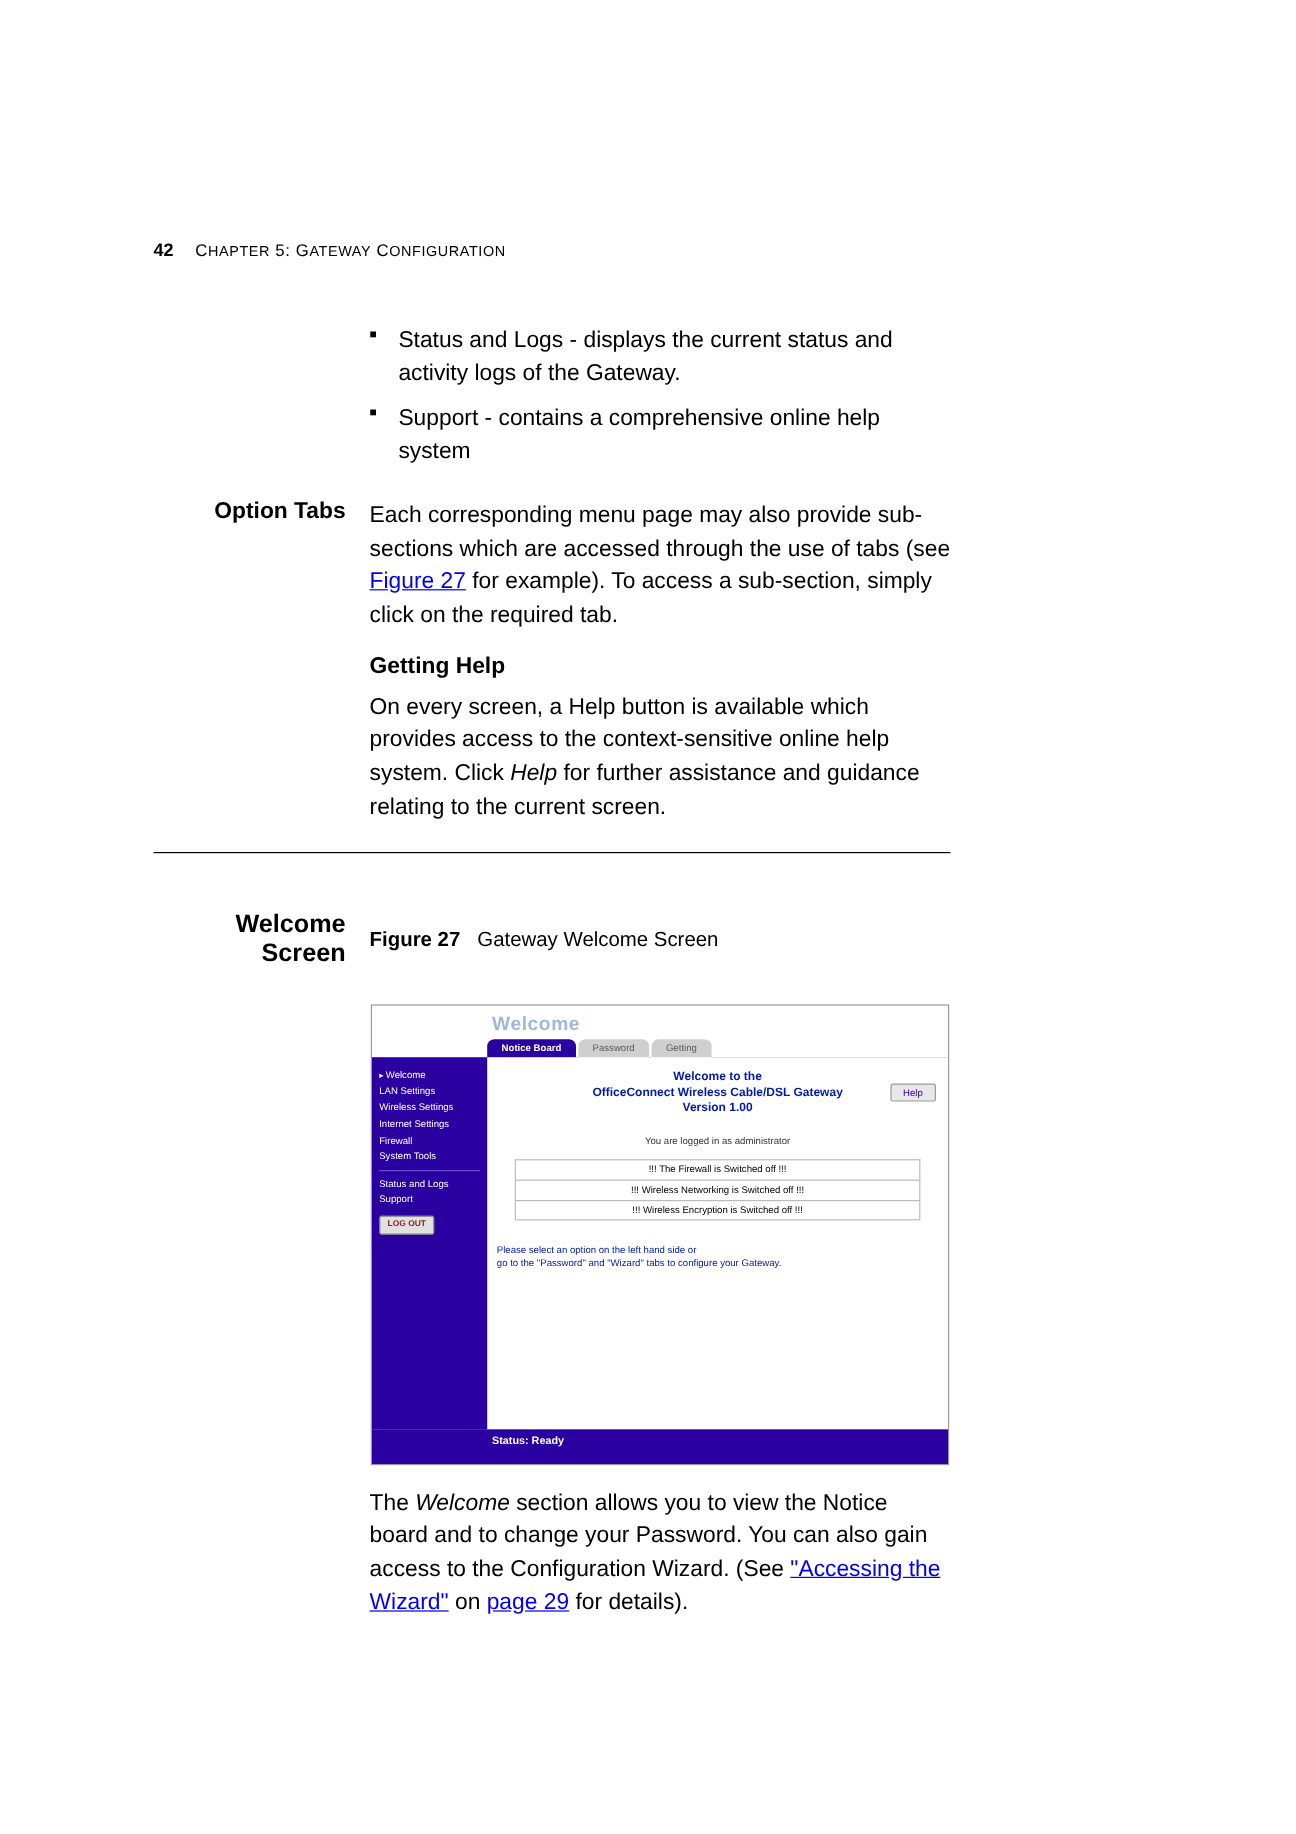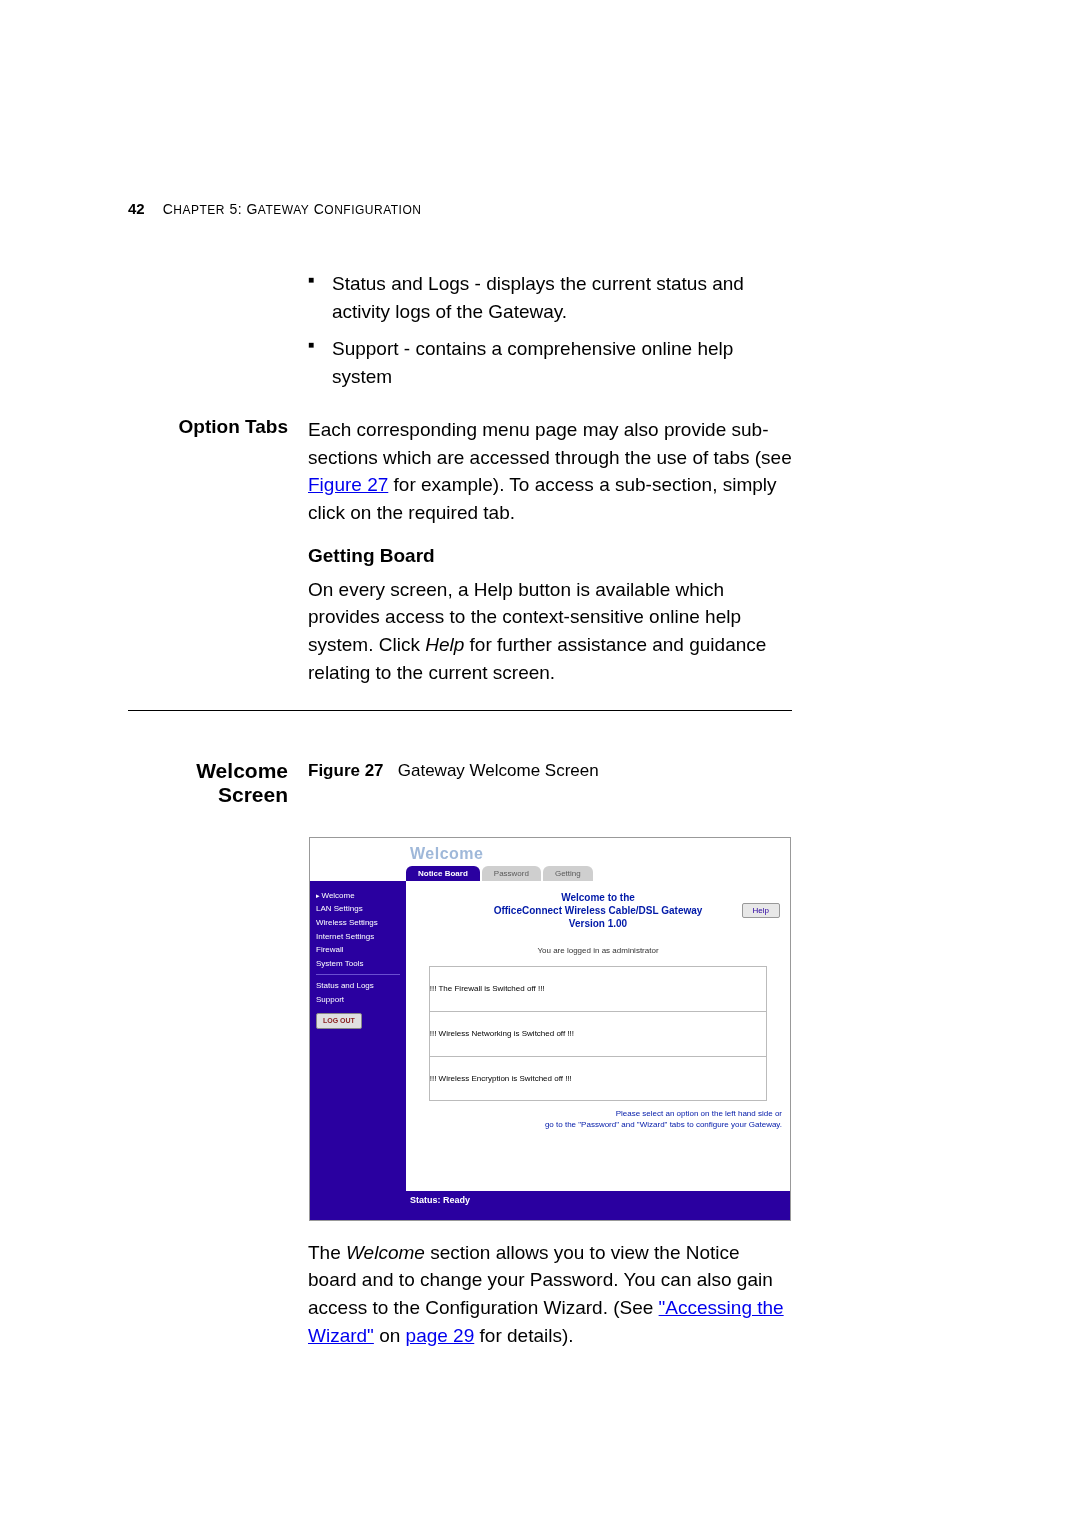--- a/index.html
+++ b/index.html
@@ -188,30 +188,30 @@
     margin-top: 15px;
     color: #333;
   }
   .panel-msgs {
     margin: 10px auto 0;
     width: 92%;
   }
   .panel-msgs .msg {
     border: 1px solid #bbb;
     border-bottom: none;
-    text-align: left;
-    font-size: 8px;
-    padding: 16px 0;
+    text-align: center;
+    font-size: 8px;
+    padding: 2px 0;
   }
   .panel-msgs .msg:last-child { border-bottom: 1px solid #bbb; }
   .panel-hint {
-    text-align: right;
+    text-align: left;
     font-size: 8px;
     color: #0019a8;
-    margin-top: 8px;
+    margin-top: 20px;
     line-height: 1.3;
   }
   .help-btn {
     position: absolute;
     right: 10px;
     top: 22px;
     background: #e8e8e8;
     border: 1px solid #999;
     font-size: 8px;
     padding: 1px 10px;
@@ -260,30 +260,30 @@
     <div class="row" style="margin-top:14px;">
       <div class="sidehead">Option Tabs</div>
       <div class="body">
         <span>Each corresponding menu page may also provide sub-sections which are accessed through the use of tabs (see </span><span class="link">Figure 27</span><span> for example). To access a sub-section, simply click on the required tab.</span>
       </div>
     </div>
 
     <div class="row" style="margin-top:10px;">
       <div class="seccol"></div>
       <div class="body">
-        <div class="bold-heading">Getting Board</div>
+        <div class="bold-heading">Getting Help</div>
         <div>
           <span>On every screen, a Help button is available which provides access to the context-sensitive online help system. Click </span><span class="italic">Help</span><span> for further assistance and guidance relating to the current screen.</span>
         </div>
       </div>
     </div>
 
     <hr class="section-rule">
 
-    <div class="row" style="align-items: flex-start; margin-top: 48px;">
+    <div class="row" style="align-items: center; margin-top: 48px;">
       <div class="sidehead" style="font-size:21px; width:180px;">Welcome Screen</div>
       <div class="body">
         <div class="figcaption">
           <span class="figlabel">Figure 27</span>&nbsp;&nbsp;&nbsp;<span>Gateway Welcome Screen</span>
         </div>
       </div>
     </div>
 
     <div class="row">
       <div class="seccol"></div>

